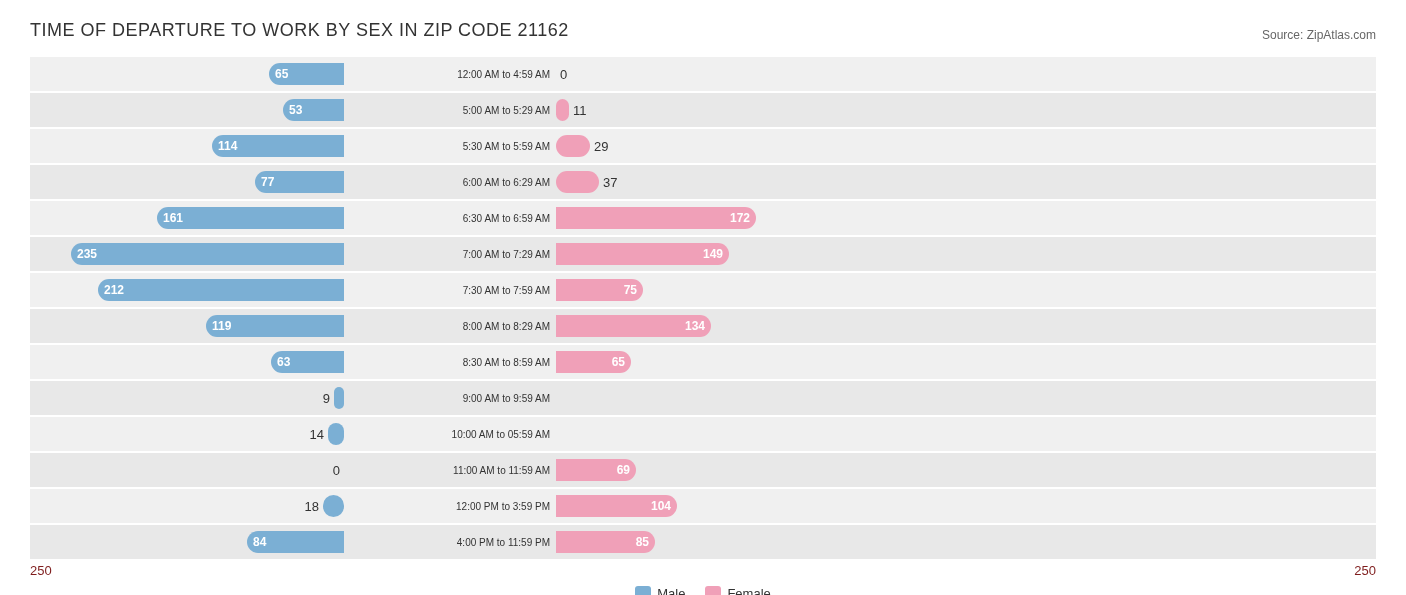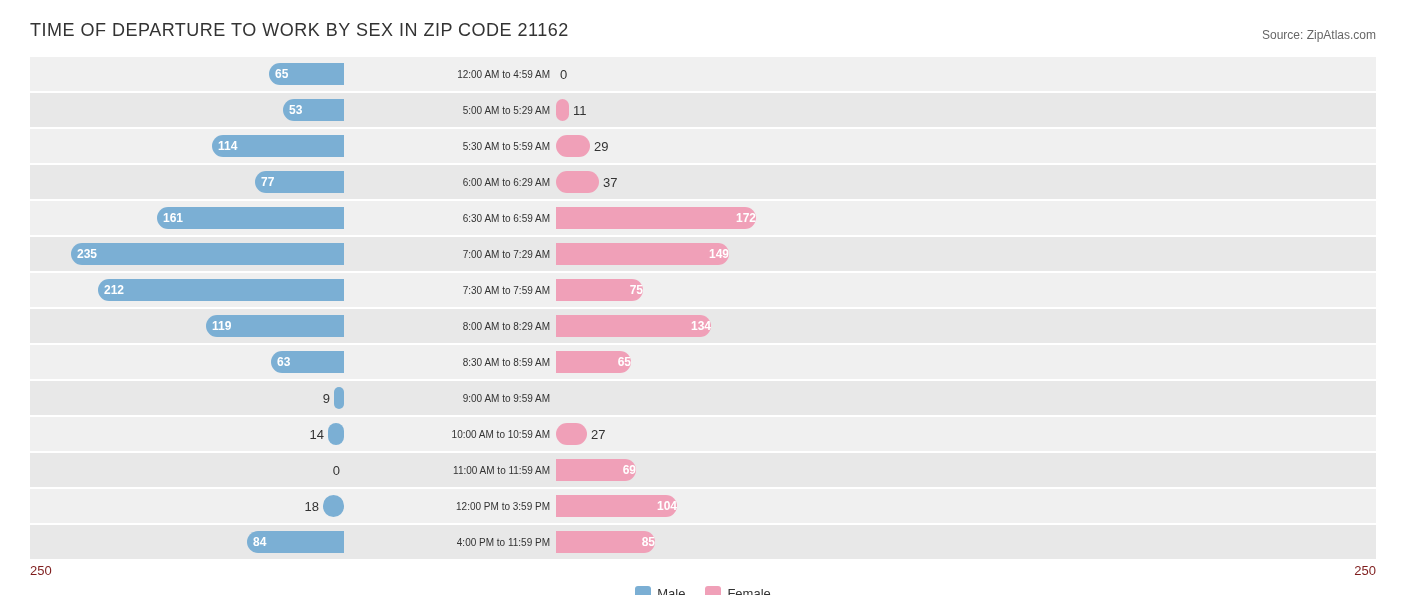--- a/index.html
+++ b/index.html
@@ -110,21 +110,21 @@
     }
     .bar-label-inside-male {
       font-size: 12px;
       color: #fff;
       padding-left: 6px;
       font-weight: bold;
     }
     .bar-label-inside-female {
       font-size: 12px;
       color: #fff;
-      padding-right: 0;
+      padding-right: 6px;
       font-weight: bold;
     }
     .legend {
       display: flex;
       justify-content: center;
       align-items: center;
       margin-top: 8px;
       gap: 20px;
     }
     .legend-item {
@@ -276,25 +276,21 @@
           <span class="val-left">9</span>
           <div class="bar-male-full" style="width: 10px;"></div>
         </div>
         <div class="label-col">9:00 AM to 9:59 AM</div>
       </div>
       <div class="row">
         <div class="left-section">
           <span class="val-left">14</span>
           <div class="bar-male-full" style="width: 16px;"></div>
         </div>
-        <div class="label-col">10:00 AM to 10:59 AM</div>
-        <div class="right-section">
-          <div class="bar-female-full" style="width: 31px;"></div>
-          <span class="val-right">27</span>
-        </div>
+        <div class="label-col">10:00 AM to 05:59 AM</div>
       </div>
       <div class="row">
         <div class="left-section">
           <span class="val-left">0</span>
         </div>
         <div class="label-col">11:00 AM to 11:59 AM</div>
         <div class="right-section">
           <div class="bar-female" style="width: 80px;">
             <span class="bar-label-inside-female">69</span>
           </div>

